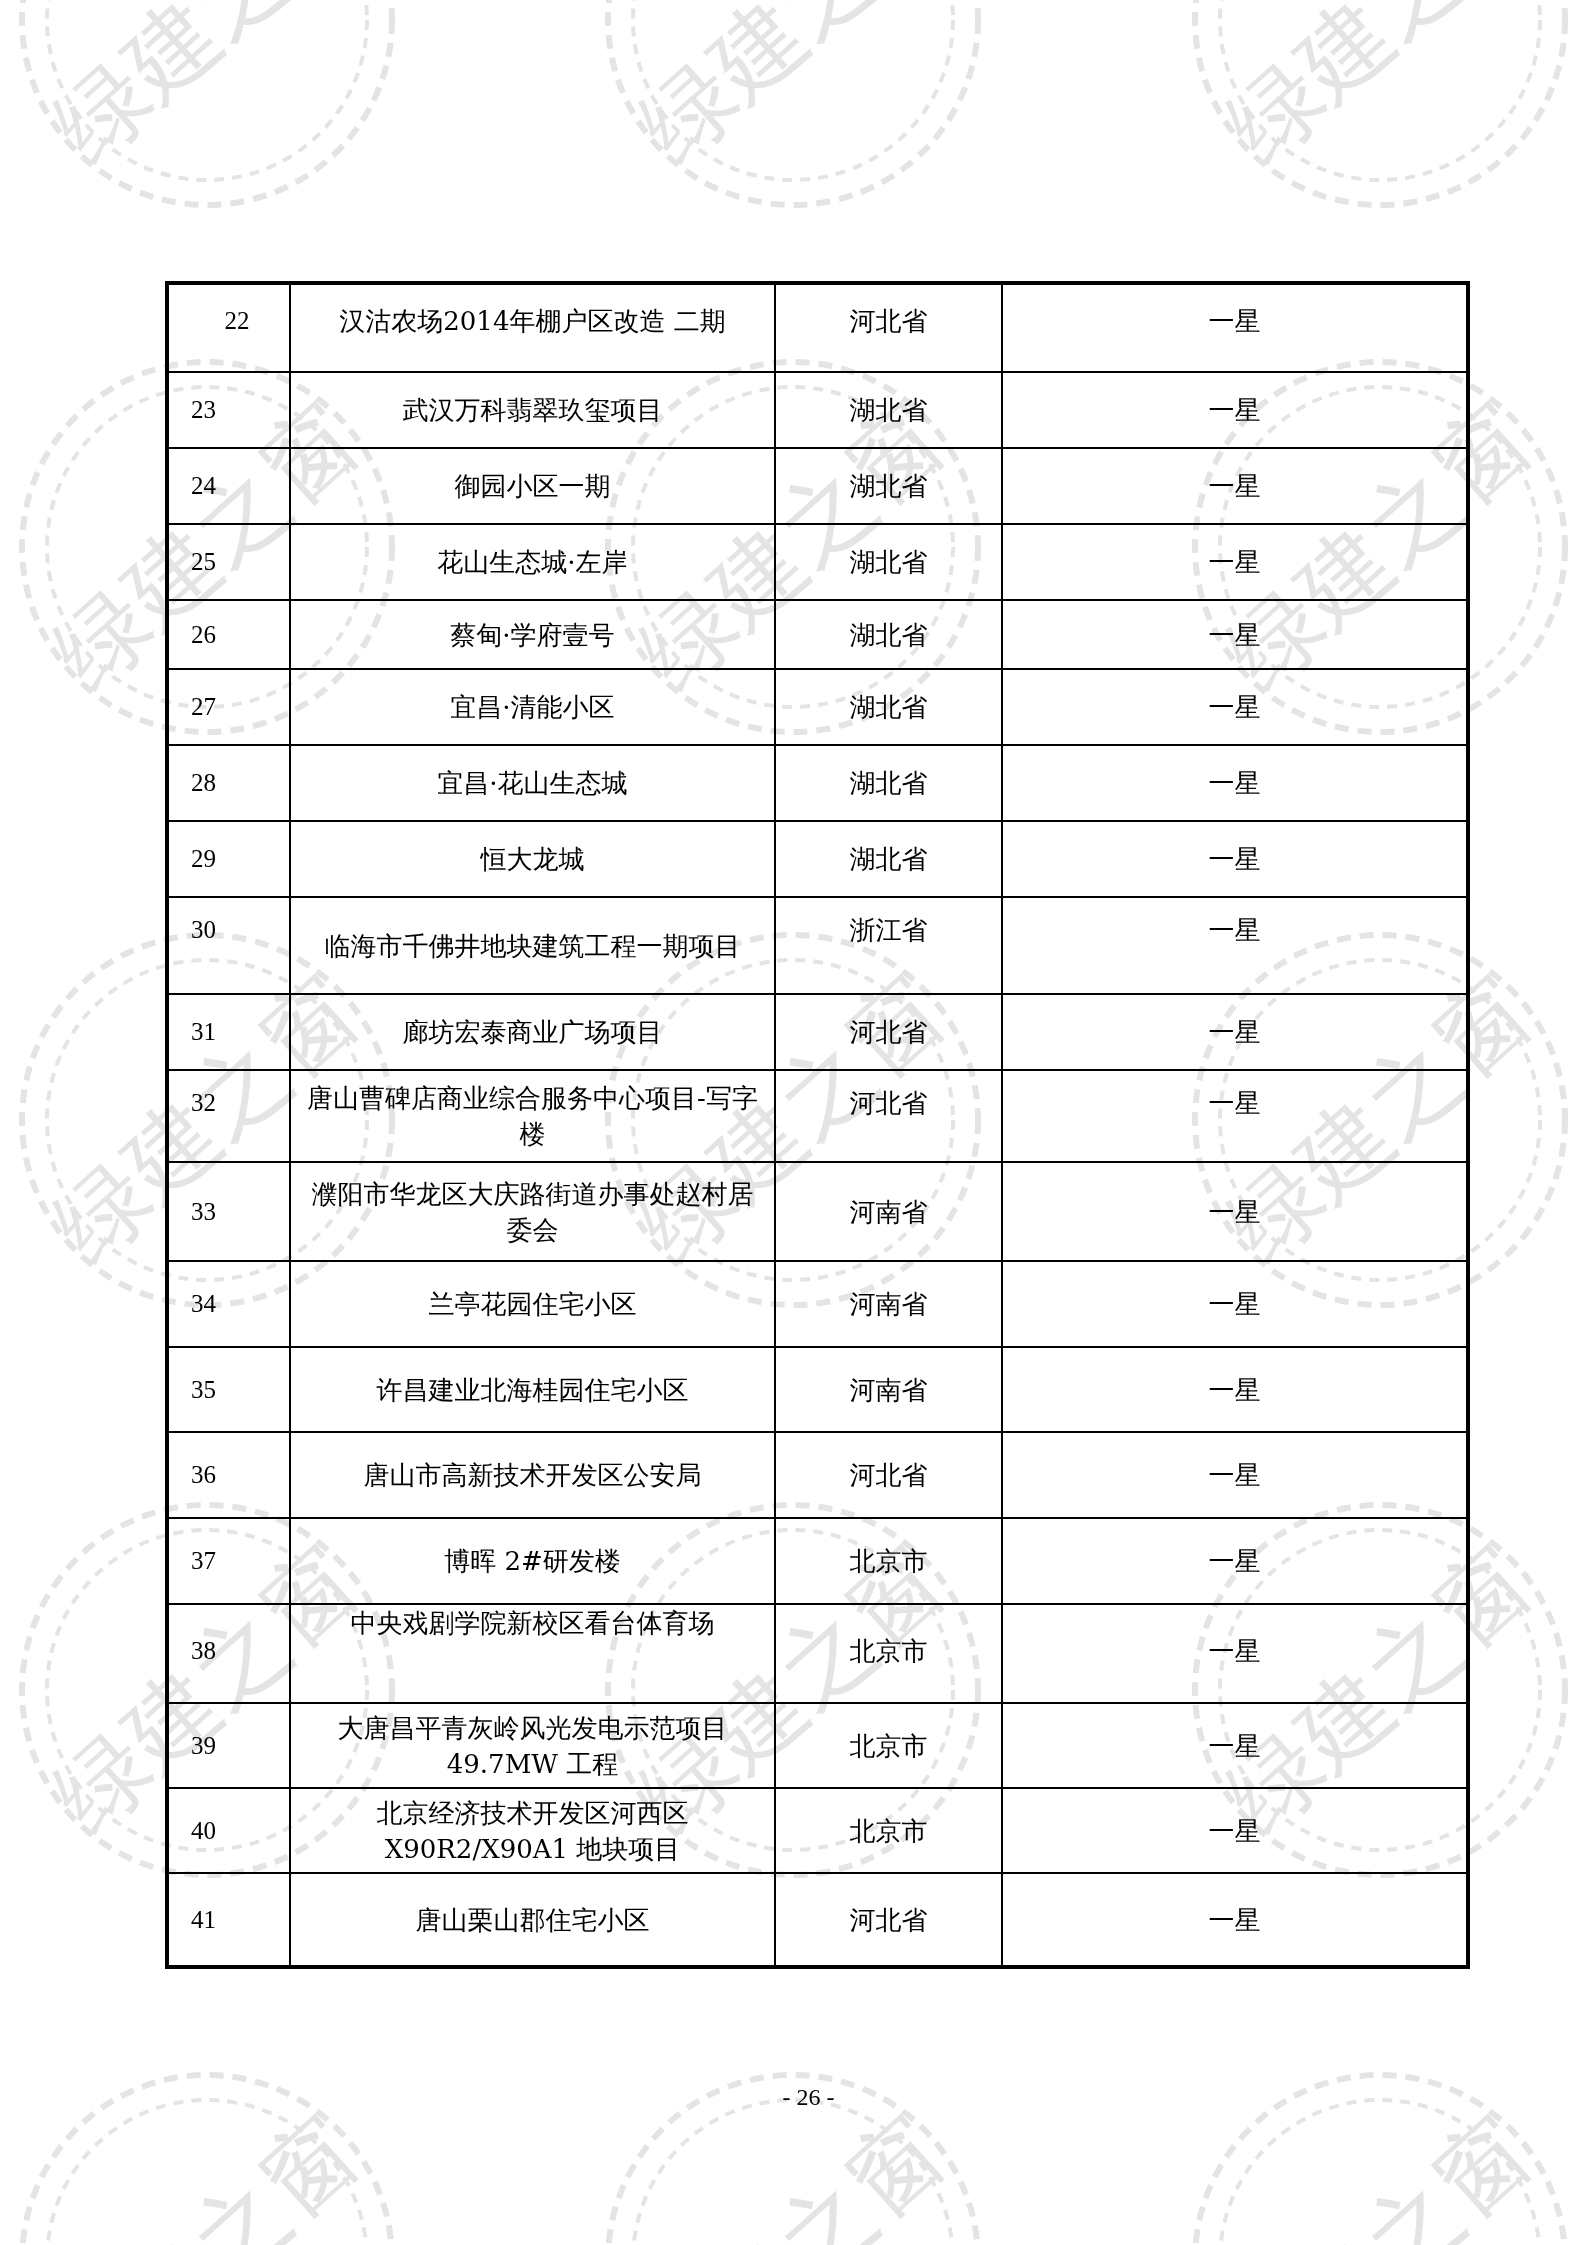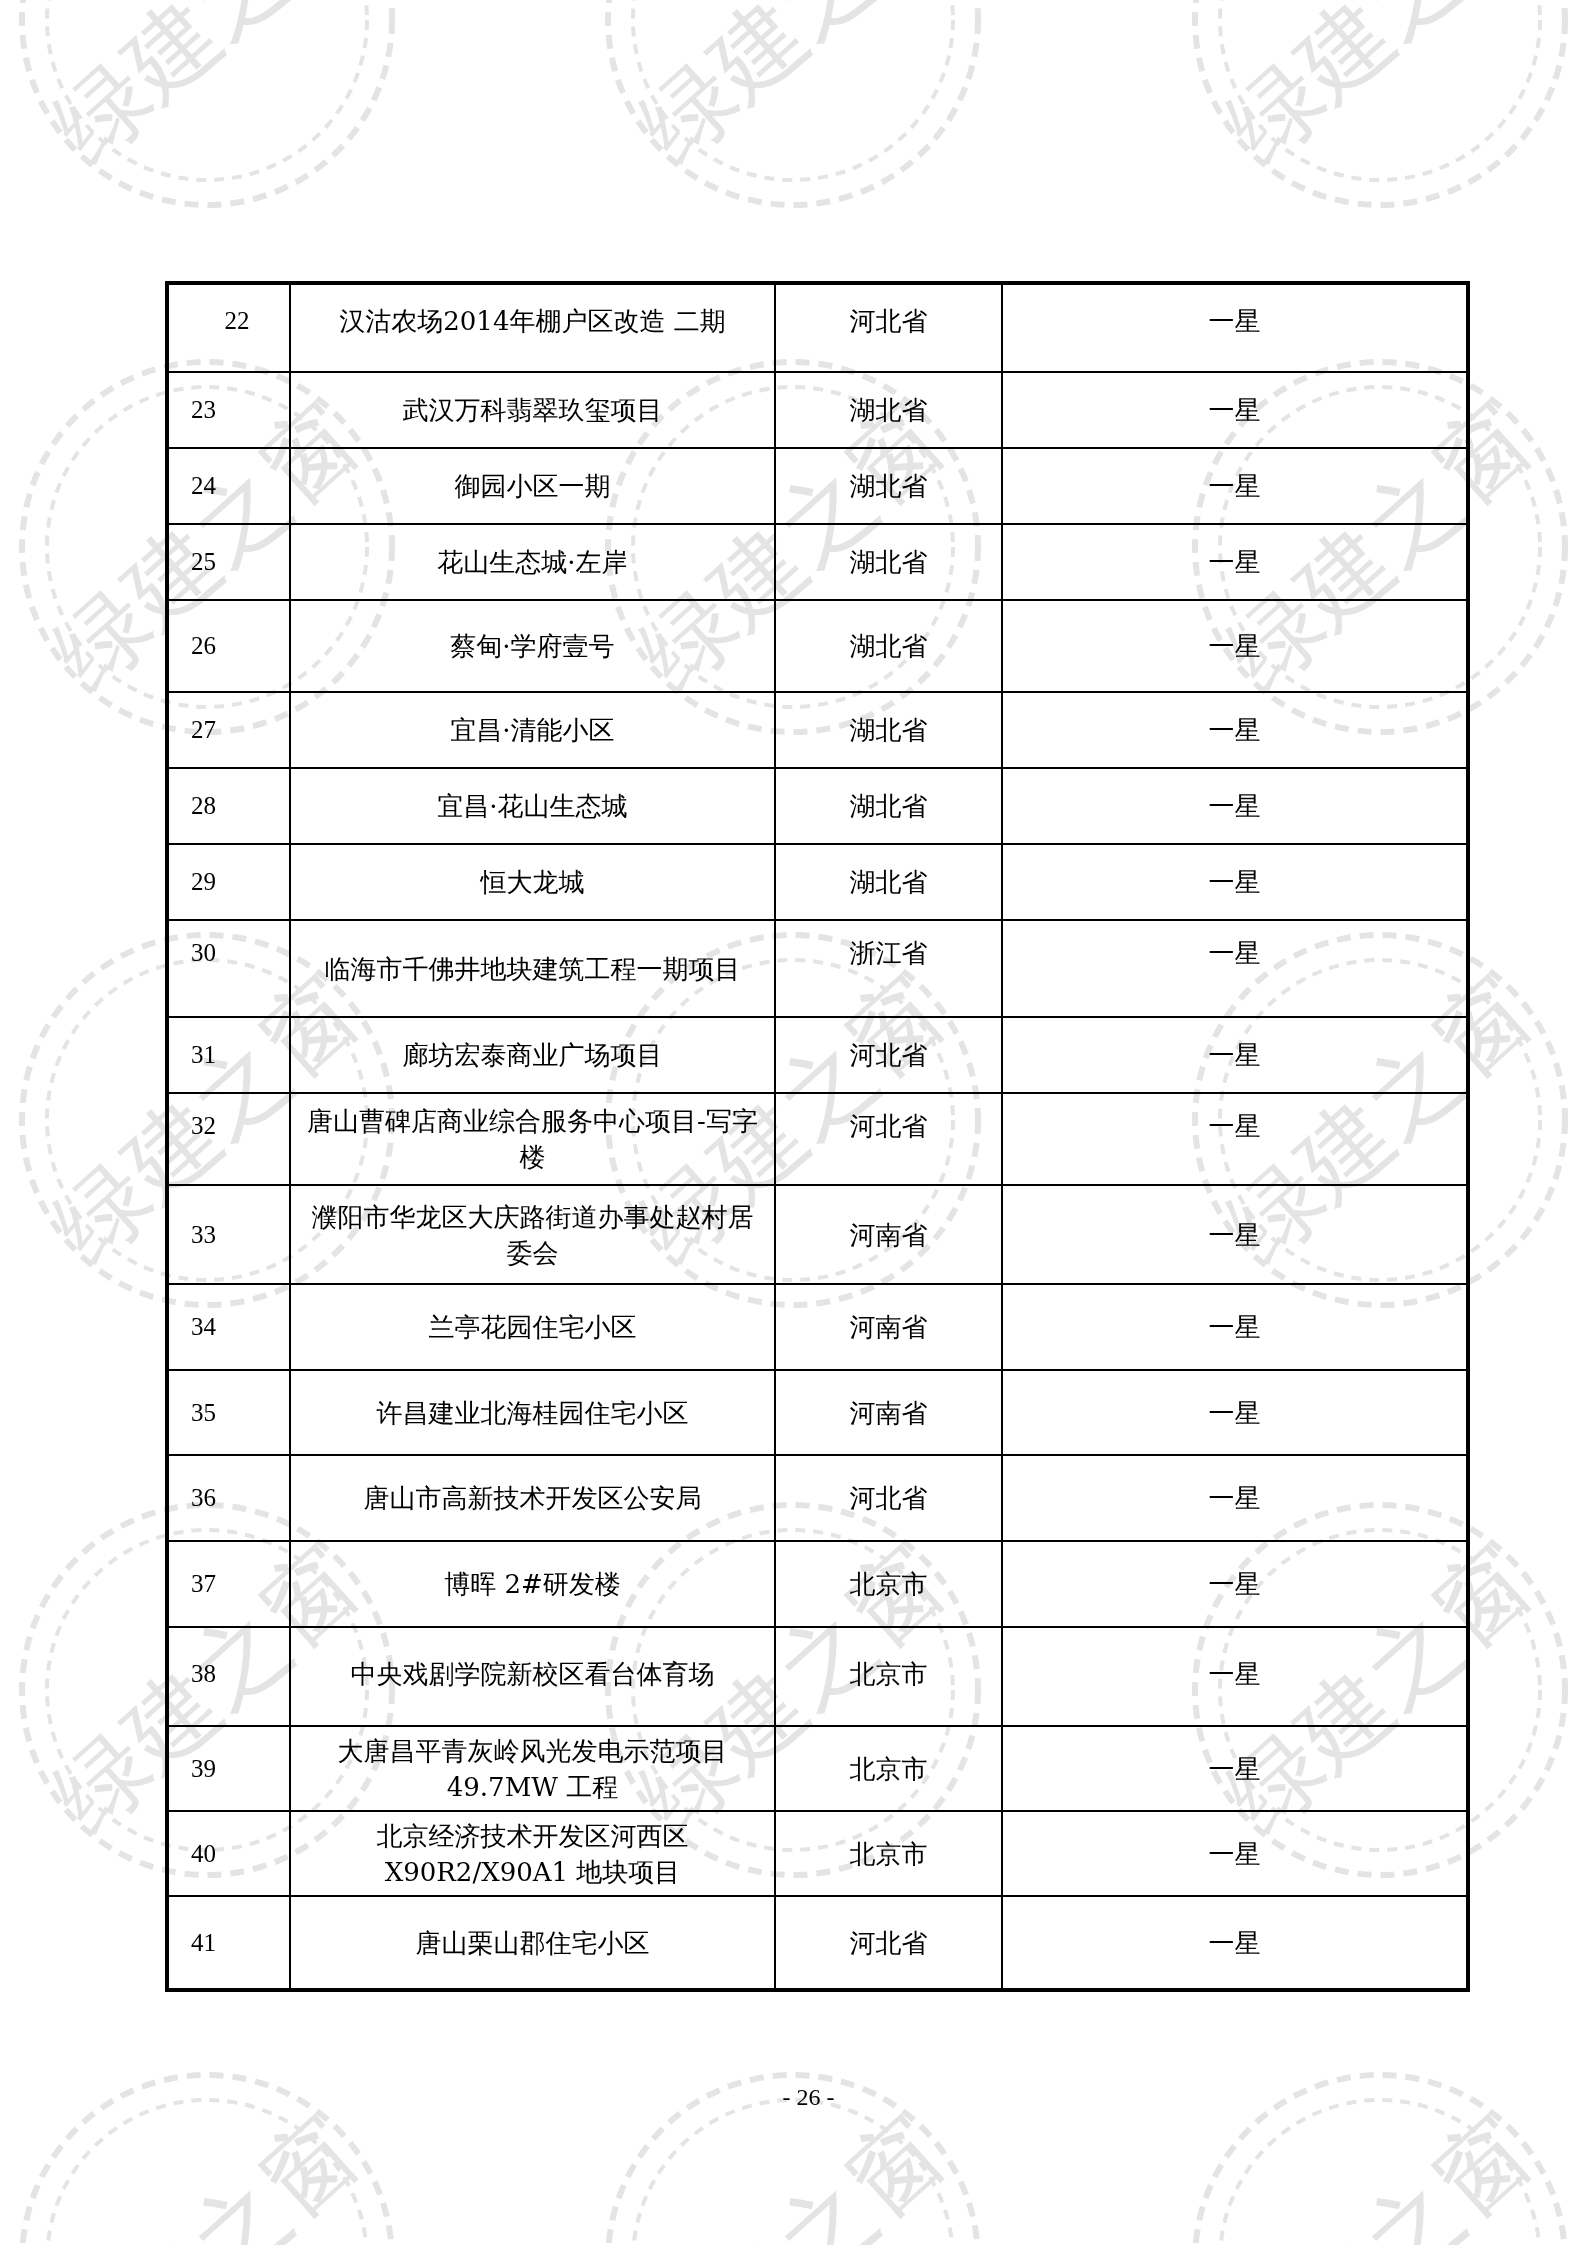--- a/index.html
+++ b/index.html
@@ -69,21 +69,21 @@
         <td class="name">御园小区一期</td>
         <td class="prov">湖北省</td>
         <td class="rating">一星</td>
       </tr>
       <tr style="height:76px">
         <td class="num">25</td>
         <td class="name">花山生态城·左岸</td>
         <td class="prov">湖北省</td>
         <td class="rating">一星</td>
       </tr>
-      <tr style="height:92px">
+      <tr style="height:69px">
         <td class="num">26</td>
         <td class="name">蔡甸·学府壹号</td>
         <td class="prov">湖北省</td>
         <td class="rating">一星</td>
       </tr>
       <tr style="height:76px">
         <td class="num">27</td>
         <td class="name">宜昌·清能小区</td>
         <td class="prov">湖北省</td>
         <td class="rating">一星</td>
@@ -143,21 +143,21 @@
         <td class="rating">一星</td>
       </tr>
       <tr style="height:86px">
         <td class="num">37</td>
         <td class="name">博晖 2#研发楼</td>
         <td class="prov">北京市</td>
         <td class="rating">一星</td>
       </tr>
       <tr class="top" style="height:99px">
         <td class="num" style="padding-top:28px">38</td>
-        <td class="name" style="vertical-align:top;padding-top:28px">中央戏剧学院新校区看台体育场</td>
+        <td class="name" style="vertical-align:top;">中央戏剧学院新校区看台体育场</td>
         <td class="prov" style="padding-top:28px">北京市</td>
         <td class="rating" style="padding-top:28px">一星</td>
       </tr>
       <tr style="height:85px">
         <td class="num">39</td>
         <td class="name">大唐昌平青灰岭风光发电示范项目 49.7MW 工程</td>
         <td class="prov">北京市</td>
         <td class="rating">一星</td>
       </tr>
       <tr style="height:85px">

